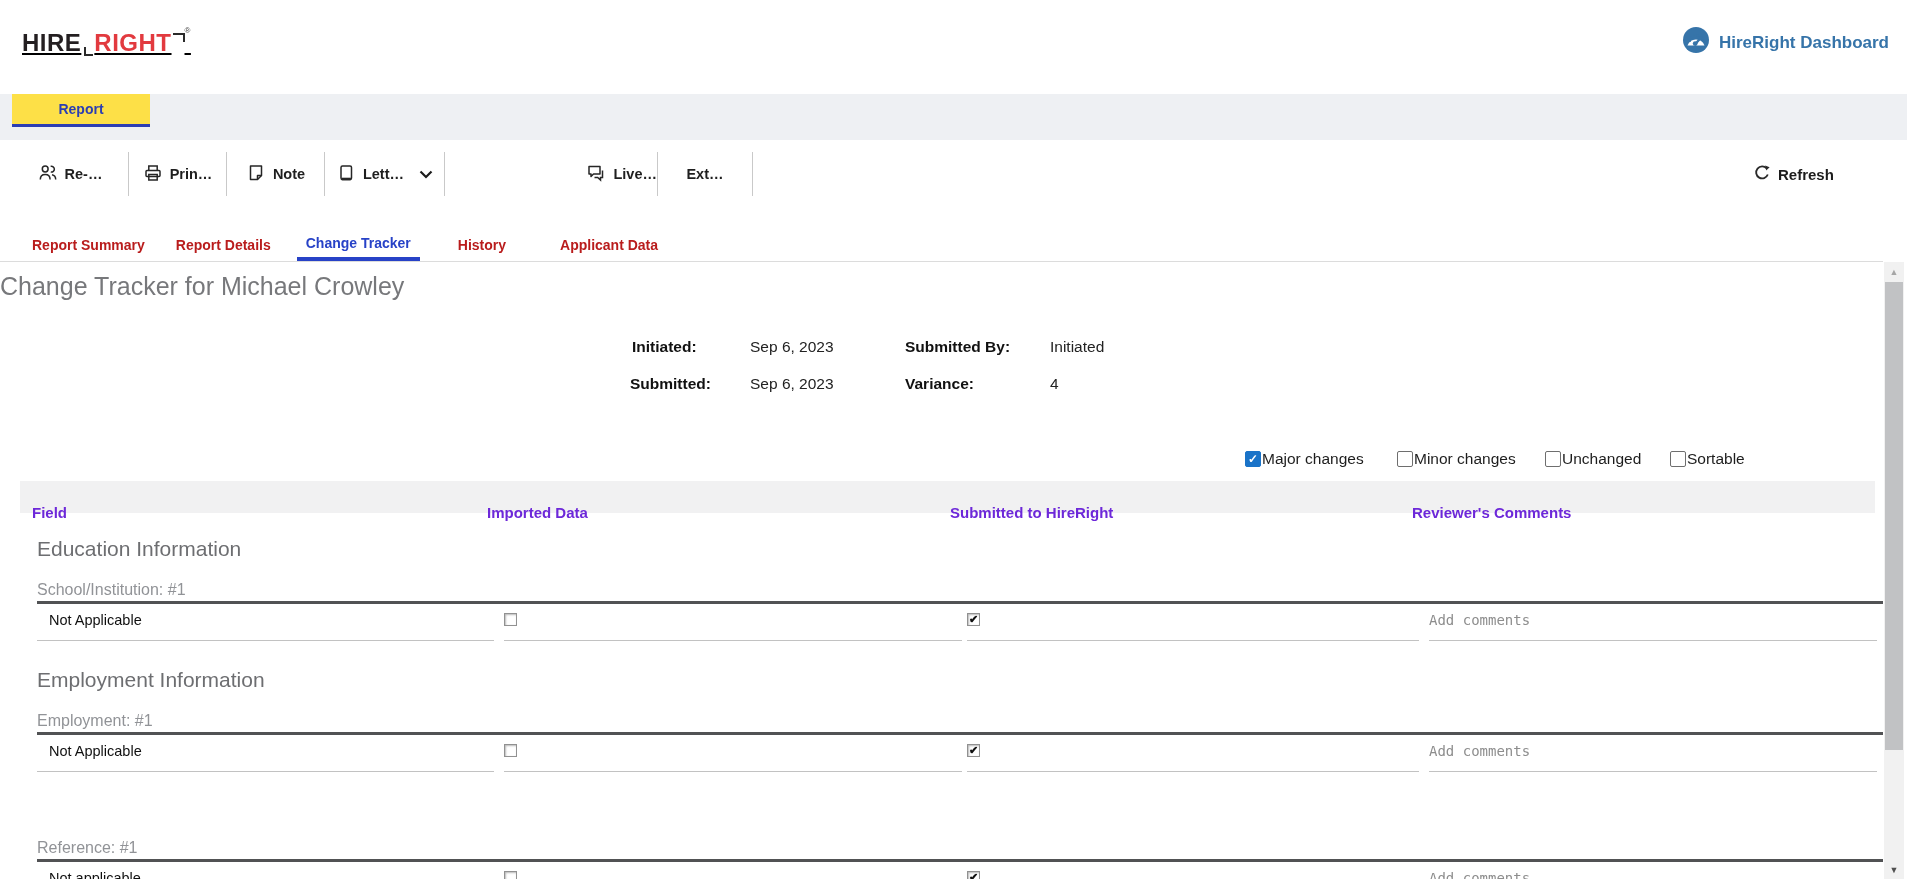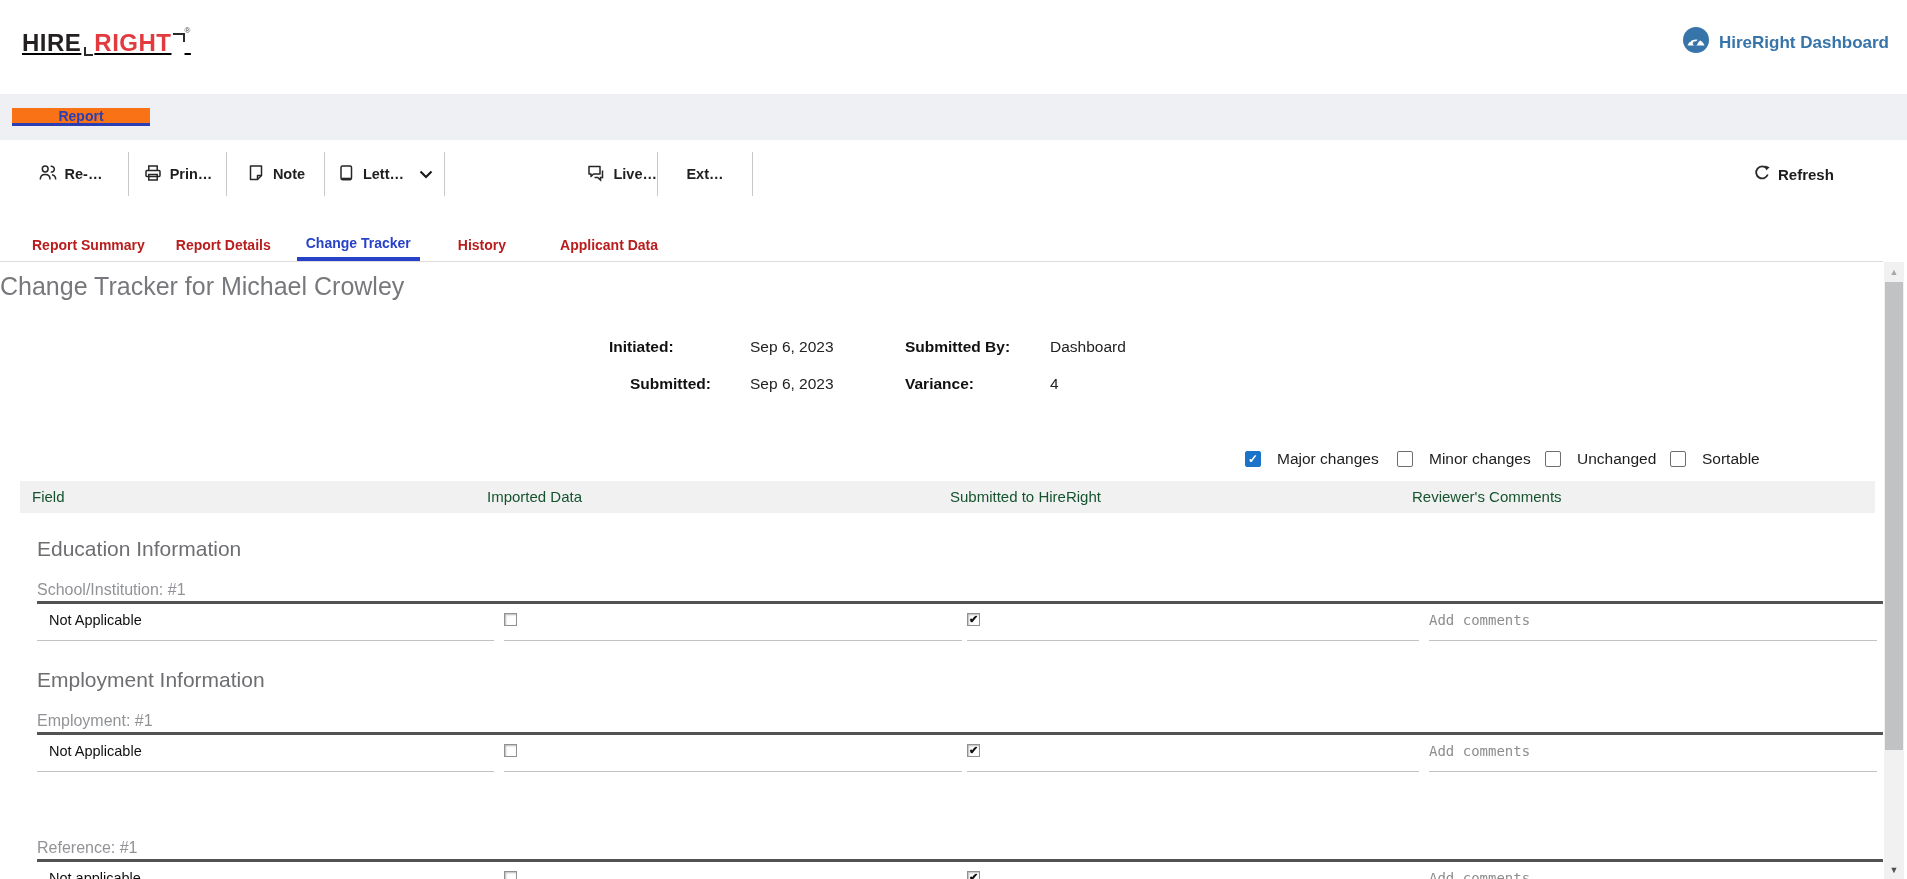--- a/index.html
+++ b/index.html
@@ -12,23 +12,23 @@
   .logo .hire { color:#241f21; }
   .logo .right { color:#e23a3f; }
   .logo .lb { display:inline-block; width:9px; height:9px; border-left:2.5px solid #2a2a2a; border-bottom:2.5px solid #2a2a2a; transform:translateY(5px); margin:0 1px 0 3px; }
   .logo .rb { display:inline-block; width:12px; height:9px; border-top:2.5px solid #2a2a2a; border-right:2.5px solid #2a2a2a; transform:translateY(-9px); margin-left:1px; }
   .logo .reg { font-size:8px; vertical-align:18px; color:#444; font-weight:400; }
   .dash-link { position:absolute; right:18px; top:26px; display:flex; align-items:center; gap:9px;
                color:#3674a9; font-weight:700; font-size:17px; cursor:pointer; }
 
   
   #navstrip { position:absolute; left:0; top:94px; width:1907px; height:46px; background:#eef0f3; }
-  #report-tab { position:absolute; left:12px; top:0; width:138px; height:18px; background:#f97316;
+  #report-tab { position:absolute; left:12px; top:0; width:138px; height:33px; background:#fde047;
                 border-bottom:3px solid #2b3eb3; color:#2b3eb3; font-weight:700; font-size:14px;
-                display:flex; align-items:center; justify-content:center; cursor:pointer;margin-top:14px; }
+                display:flex; align-items:center; justify-content:center; cursor:pointer; }
 
   
   #toolbar { position:absolute; left:12px; top:152px; height:44px; display:flex; }
   .tbtn { display:flex; align-items:center; justify-content:center; gap:7px; border-right:1px solid #c9c9c9;
           font-size:14.5px; font-weight:600; color:#1f1f1f; cursor:pointer; background:transparent; }
   .tbtn svg { flex:0 0 auto; }
   #refresh { position:absolute; left:1753px; top:152px; height:44px; display:flex; align-items:center; gap:7px;
              font-size:15px; font-weight:600; color:#1c1c1c; cursor:pointer; }
 
   
@@ -37,28 +37,28 @@
   .rtab.active { color:#2742c7; font-weight:800; border-bottom:4px solid #2742c7; }
 
   
   #main { position:absolute; left:0; top:262px; width:1883px; height:617px; background:#fff; overflow:hidden; }
   #tracker-title { position:absolute; left:0; top:10px; width:1700px; text-align:left;
                    font-size:25px; color:#77787b; }
   .mlabel { position:absolute; font-size:15.5px; font-weight:700; color:#111; }
   .mvalue { position:absolute; font-size:15.5px; color:#222; }
 
   
-  .filter { position:absolute; top:188px; display:flex; align-items:center; gap:16px; font-size:15.5px; color:#1d1d1d; cursor:pointer; }
+  .filter { position:absolute; top:188px; display:flex; align-items:center; gap:1px; font-size:15.5px; color:#1d1d1d; cursor:pointer; }
   .fcb { width:16px; height:16px; border:1.5px solid #6e6e6e; border-radius:2px; background:#fff; display:flex; align-items:center; justify-content:center; }
   .fcb.on { background:#1a73c8; border-color:#1a73c8; }
   .fcb.on::after { content:"✓"; color:#fff; font-size:12px; font-weight:800; line-height:1; }
 
   
   #colhead { position:absolute; left:20px; top:219px; width:1855px; height:32px; background:#f1f1f2; }
-  .colh { position:absolute; top:7px; font-size:15px; font-weight:400; color:#14532d; }
+  .colh { position:absolute; top:23px; font-size:15px; font-weight:700; color:#6d28d9; }
 
   
   .section { position:absolute; left:17px; width:1683px; height:131px; }
   .sec-head { position:absolute; left:20px; top:0; font-size:21px; color:#6d6e71; }
   .sec-sub  { position:absolute; left:20px; top:44px; font-size:16px; color:#919397; }
   .sec-line { position:absolute; left:20px; top:64px; width:1855px; height:3px; background:#515254; }
   .row-field { position:absolute; left:32px; top:75px; font-size:14.5px; color:#0f0f0f; }
   .tcb { position:absolute; top:76px; width:13px; height:13px; border:1px solid #919191; background:#fff;
          box-shadow:inset 1px 1px 2px rgba(0,0,0,.28); display:flex; align-items:center; justify-content:center; cursor:pointer; }
   .tcb.on::after { content:"✔"; font-size:11px; font-weight:700; color:#101010; line-height:1; }
@@ -182,24 +182,24 @@
   <div class="rtab" style="margin-right:17px">Report Details</div>
   <div class="rtab active" style="margin-right:29px">Change Tracker</div>
   <div class="rtab" style="margin-right:36px">History</div>
   <div class="rtab">Applicant Data</div>
 </div>
 
 <div id="main">
 
   <div id="tracker-title">Change Tracker for Michael Crowley</div>
 
-  <span class="mlabel" style="left:609px; top:76px">Initiated:</span>
+  <span class="mlabel" style="left:632px; top:76px">Initiated:</span>
   <span class="mvalue" style="left:750px; top:76px">Sep 6, 2023</span>
   <span class="mlabel" style="left:905px; top:76px">Submitted By:</span>
-  <span class="mvalue" style="left:1050px; top:76px">Dashboard</span>
+  <span class="mvalue" style="left:1050px; top:76px">Initiated</span>
   <span class="mlabel" style="left:630px; top:113px">Submitted:</span>
   <span class="mvalue" style="left:750px; top:113px">Sep 6, 2023</span>
   <span class="mlabel" style="left:905px; top:113px">Variance:</span>
   <span class="mvalue" style="left:1050px; top:113px">4</span>
 
   <label class="filter" style="left:1245px">
     <span class="fcb on"></span>
     <span>Major changes</span>
   </label>
   <label class="filter" style="left:1397px">

